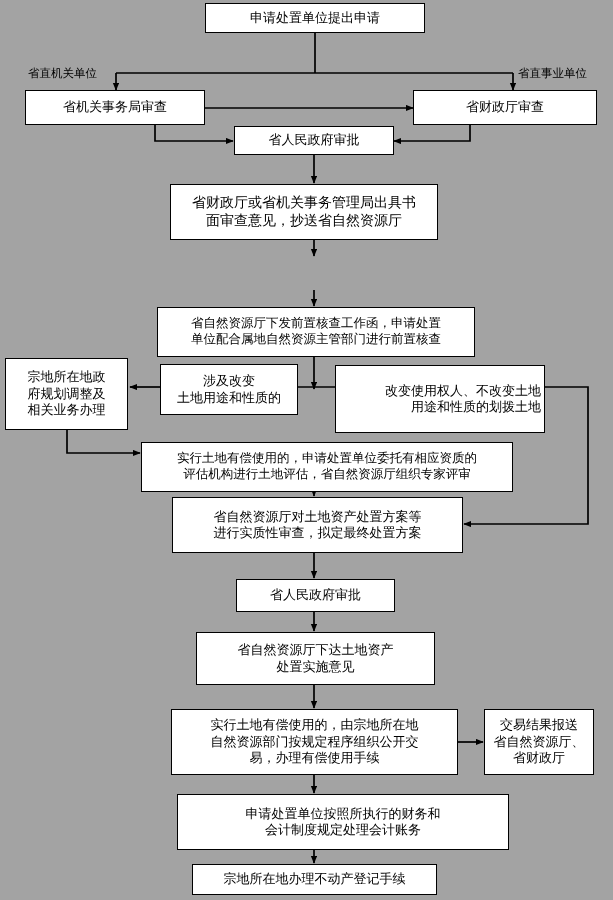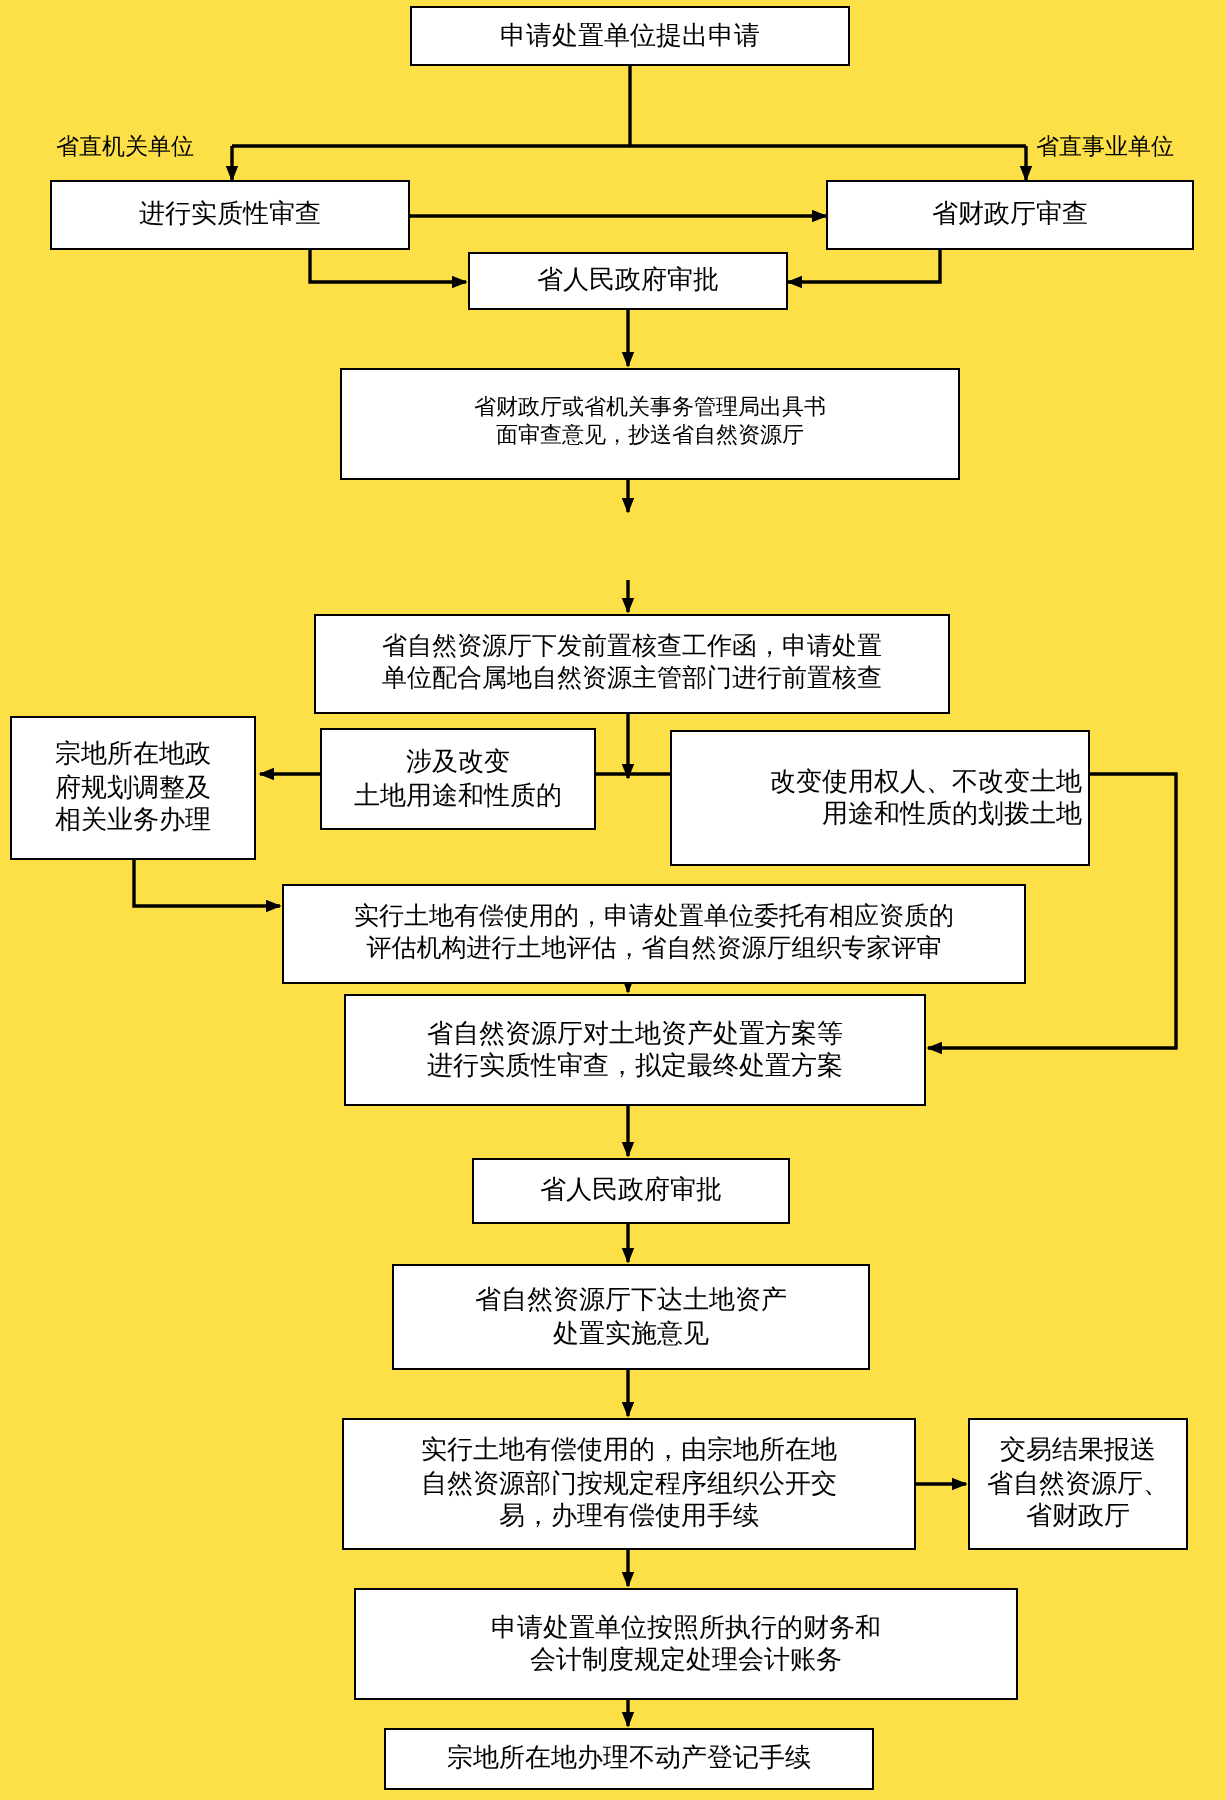--- a/index.html
+++ b/index.html
@@ -8,21 +8,21 @@
     padding: 0;
     background: #ffffff;
   }
   body {
     font-family: "Liberation Serif", "DejaVu Serif", serif;
   }
   #flowchart {
     position: relative;
     width: 613px;
     height: 900px;
-    background: #fde047;
+    background: #a3a3a3;
     overflow: hidden;
   }
   #svg-layer {
     position: absolute;
     left: 0;
     top: 0;
     width: 613px;
     height: 900px;
   }
   .node {
@@ -113,32 +113,32 @@
 
   <div class="edge-label" style="left:28px; top:66px; font-size:11.5px;">
     <span>省直机关单位</span>
   </div>
 
   <div class="edge-label" style="left:518px; top:66px; font-size:11.5px;">
     <span>省直事业单位</span>
   </div>
 
   <div class="node" style="left:25px; top:90px; width:180px; height:35px; font-size:13px;">
-    <span class="txt">进行实质性审查</span>
+    <span class="txt">省机关事务局审查</span>
   </div>
 
   <div class="node" style="left:413px; top:90px; width:184px; height:35px; font-size:13px;">
     <span class="txt">省财政厅审查</span>
   </div>
 
   <div class="node" style="left:234px; top:126px; width:160px; height:29px; font-size:13px;">
     <span class="txt">省人民政府审批</span>
   </div>
 
-  <div class="node" style="left:170px; top:184px; width:310px; height:56px; font-size:11px;">
+  <div class="node" style="left:170px; top:184px; width:268px; height:56px; font-size:14px;">
     <span class="txt">省财政厅或省机关事务管理局出具书
 面审查意见，抄送省自然资源厅</span>
   </div>
 
 
   <div class="node" style="left:157px; top:307px; width:318px; height:50px; font-size:12.5px;">
     <span class="txt">省自然资源厅下发前置核查工作函，申请处置
 单位配合属地自然资源主管部门进行前置核查</span>
   </div>
 

